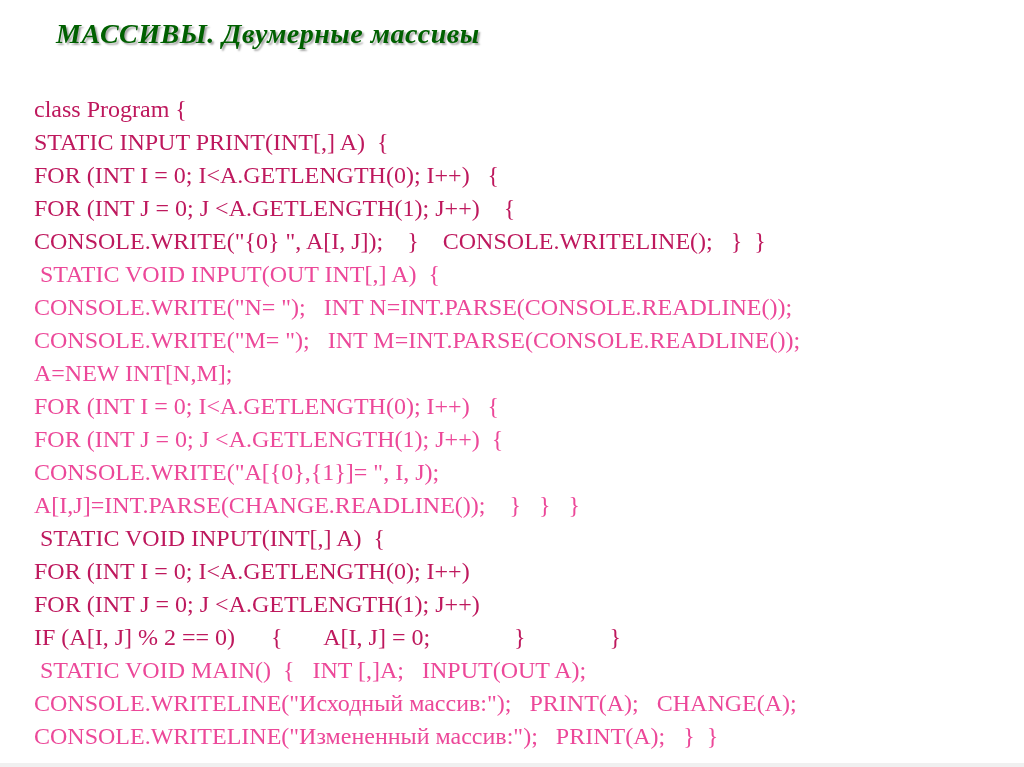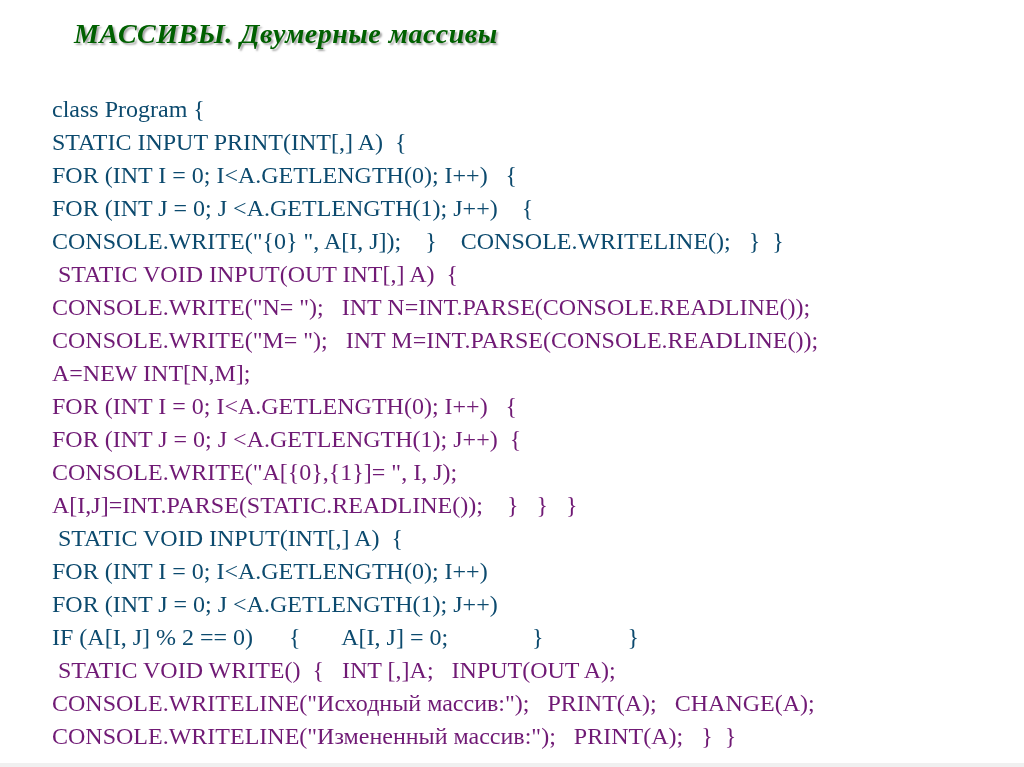--- a/index.html
+++ b/index.html
@@ -9,61 +9,61 @@
     font-family: "Times New Roman", Times, serif;
     width: 1024px;
     height: 767px;
     overflow: hidden;
   }
   .slide {
     position: relative;
     width: 1024px;
     height: 767px;
     box-sizing: border-box;
-    padding: 18px 40px 10px 52px;
+    padding: 18px 40px 10px 34px;
     border-bottom: 4px solid #f0f0f0;
   }
   .title {
     font-size: 28px;
     font-style: italic;
     color: #006000;
     text-shadow: 2px 2px 2px rgba(0,0,0,0.35);
     margin: 0 0 10px 22px;
     font-weight: bold;
     letter-spacing: 0.5px;
   }
   .code {
     font-size: 24px;
     line-height: 33px;
     white-space: pre;
     color: #000;
   }
-  .c-darkred { color: #701a75; margin-top: 41px; }
-  .c-black   { color: #0c4a6e; }
+  .c-darkred { color: #ec4899; margin-top: 41px; }
+  .c-black   { color: #be185d; }
 </style>
 </head>
 <body>
 
 <div class="slide">
   <h1 class="title">МАССИВЫ.  Двумерные массивы</h1>
 
   <div class="code">
 <span class="c-black">class Program {</span>
 <span class="c-black">STATIC INPUT PRINT(INT[,] A)  {</span>
 <span class="c-black">FOR (INT I = 0; I&lt;A.GETLENGTH(0); I++)   {</span>
 <span class="c-black">FOR (INT J = 0; J &lt;A.GETLENGTH(1); J++)    {</span>
 <span class="c-black">CONSOLE.WRITE("{0} ", A[I, J]);    }    CONSOLE.WRITELINE();   }  }</span>
 <span class="c-darkred"> STATIC VOID INPUT(OUT INT[,] A)  {</span>
 <span class="c-darkred">CONSOLE.WRITE("N= ");   INT N=INT.PARSE(CONSOLE.READLINE());</span>
 <span class="c-darkred">CONSOLE.WRITE("M= ");   INT M=INT.PARSE(CONSOLE.READLINE());</span>
 <span class="c-darkred">A=NEW INT[N,M];</span>
 <span class="c-darkred">FOR (INT I = 0; I&lt;A.GETLENGTH(0); I++)   {</span>
 <span class="c-darkred">FOR (INT J = 0; J &lt;A.GETLENGTH(1); J++)  {</span>
 <span class="c-darkred">CONSOLE.WRITE("A[{0},{1}]= ", I, J);</span>
-<span class="c-darkred">A[I,J]=INT.PARSE(STATIC.READLINE());    }   }   }</span>
+<span class="c-darkred">A[I,J]=INT.PARSE(CHANGE.READLINE());    }   }   }</span>
 <span class="c-black"> STATIC VOID INPUT(INT[,] A)  {</span>
 <span class="c-black">FOR (INT I = 0; I&lt;A.GETLENGTH(0); I++)</span>
 <span class="c-black">FOR (INT J = 0; J &lt;A.GETLENGTH(1); J++)</span>
 <span class="c-black">IF (A[I, J] % 2 == 0)      {       A[I, J] = 0;              }              }</span>
-<span class="c-darkred"> STATIC VOID WRITE()  {   INT [,]A;   INPUT(OUT A);</span>
+<span class="c-darkred"> STATIC VOID MAIN()  {   INT [,]A;   INPUT(OUT A);</span>
 <span class="c-darkred">CONSOLE.WRITELINE("Исходный массив:");   PRINT(A);   CHANGE(A);</span>
 <span class="c-darkred">CONSOLE.WRITELINE("Измененный массив:");   PRINT(A);   }  }</span></div>
 </div>
 
 </body></html>

